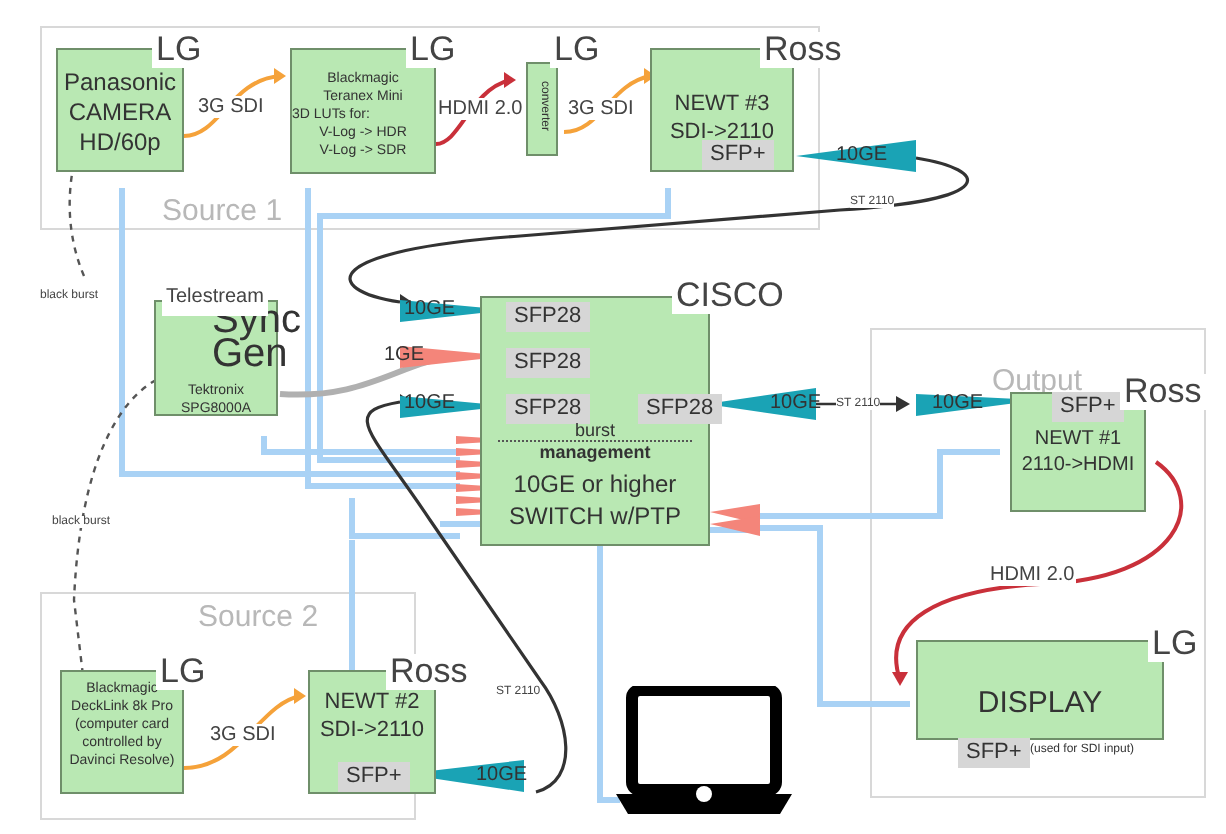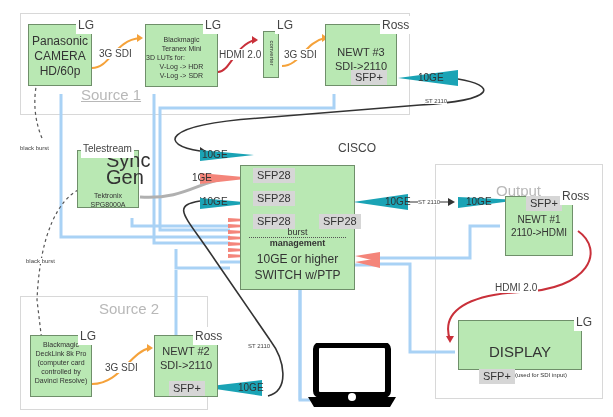--- a/index.html
+++ b/index.html
@@ -1,33 +1,33 @@
 <!DOCTYPE html>
 <html><head>
 <meta charset="utf-8">
 <style>
   html,body{margin:0;padding:0;background:#fff;}
   body{width:613px;height:417px;position:relative;overflow:hidden;font-family:"Liberation Sans",sans-serif;color:#333;}
   .abs{position:absolute;}
   .group{position:absolute;border:1.5px solid #d8d8d8;background:#fff;box-sizing:border-box;}
   .group-label{position:absolute;color:#b8b8b8;font-size:15px;}
   .box{position:absolute;background:#b9e8b3;border:1.5px solid #6f8f6a;box-sizing:border-box;text-align:center;color:#333;}
-  .vendor{position:absolute;font-size:12px;color:#444;background:#fff;padding:0 2px;line-height:18px;}
+  .vendor{position:absolute;font-size:17px;color:#444;background:#fff;padding:0 2px;line-height:18px;}
   .sfp{position:absolute;background:#d6d6d6;color:#333;font-size:11px;padding:1px 4px;line-height:13px;}
   .small{font-size:7px;line-height:9px;}
   .lbl{position:absolute;font-size:10px;color:#444;background:#fff;padding:0 1px;}
   .tiny{position:absolute;font-size:6px;color:#444;background:#fff;}
   svg.overlay{position:absolute;left:0;top:0;}
   .port-lbl{position:absolute;font-size:10px;color:#333;}
 </style>
 </head>
 <body>
 
 <div class="group" style="left:20px;top:13px;width:390px;height:102px;">
-  <span class="group-label" style="left:60px;top:72px;text-decoration:underline;">Source 1</span>
+  <span class="group-label" style="left:60px;top:83px;">Source 1</span>
 </div>
 <div class="group" style="left:20px;top:296px;width:188px;height:114px;">
   <span class="group-label" style="left:78px;top:3px;">Source 2</span>
 </div>
 <div class="group" style="left:435px;top:164px;width:168px;height:235px;">
   <span class="group-label" style="left:60px;top:4px;margin-top:13px;">Output</span>
 </div>
 
 <svg class="overlay" width="613" height="417">
   <g fill="none" stroke="#a9d2f5" stroke-width="3">
@@ -127,21 +127,21 @@
 </div>
 <span class="vendor" style="left:380px;top:16px;">Ross</span>
 
 <div class="box" style="left:77px;top:150px;width:62px;height:58px;">
   <div style="font-size:20px;line-height:17px;margin-top:1px;padding-left:28px;">Sync Gen</div>
   <div class="small" style="margin-top:5px;">Tektronix</div>
   <div class="small">SPG8000A</div>
 </div>
 <span class="vendor" style="left:81px;top:140px;font-size:10px;">Telestream</span>
 
-<div class="box" style="left:240px;top:148px;width:115px;height:125px;margin-top:17px;">
+<div class="box" style="left:240px;top:148px;width:115px;height:125px;">
   <span class="sfp" style="left:12px;top:2px;">SFP28</span>
   <span class="sfp" style="left:12px;top:25px;">SFP28</span>
   <span class="sfp" style="left:12px;top:48px;">SFP28</span>
   <span class="sfp" style="left:78px;top:48px;">SFP28</span>
   <div style="position:absolute;left:0;width:100%;top:61px;font-size:9px;">burst</div>
   <div style="position:absolute;left:8px;right:8px;top:71px;border-top:1px dotted #555;"></div>
   <div style="position:absolute;left:0;width:100%;top:72px;font-size:9px;font-weight:bold;">management</div>
   <div style="position:absolute;left:0;width:100%;top:86px;font-size:12px;">10GE or higher</div>
   <div style="position:absolute;left:0;width:100%;top:102px;font-size:12px;">SWITCH w/PTP</div>
 </div>

